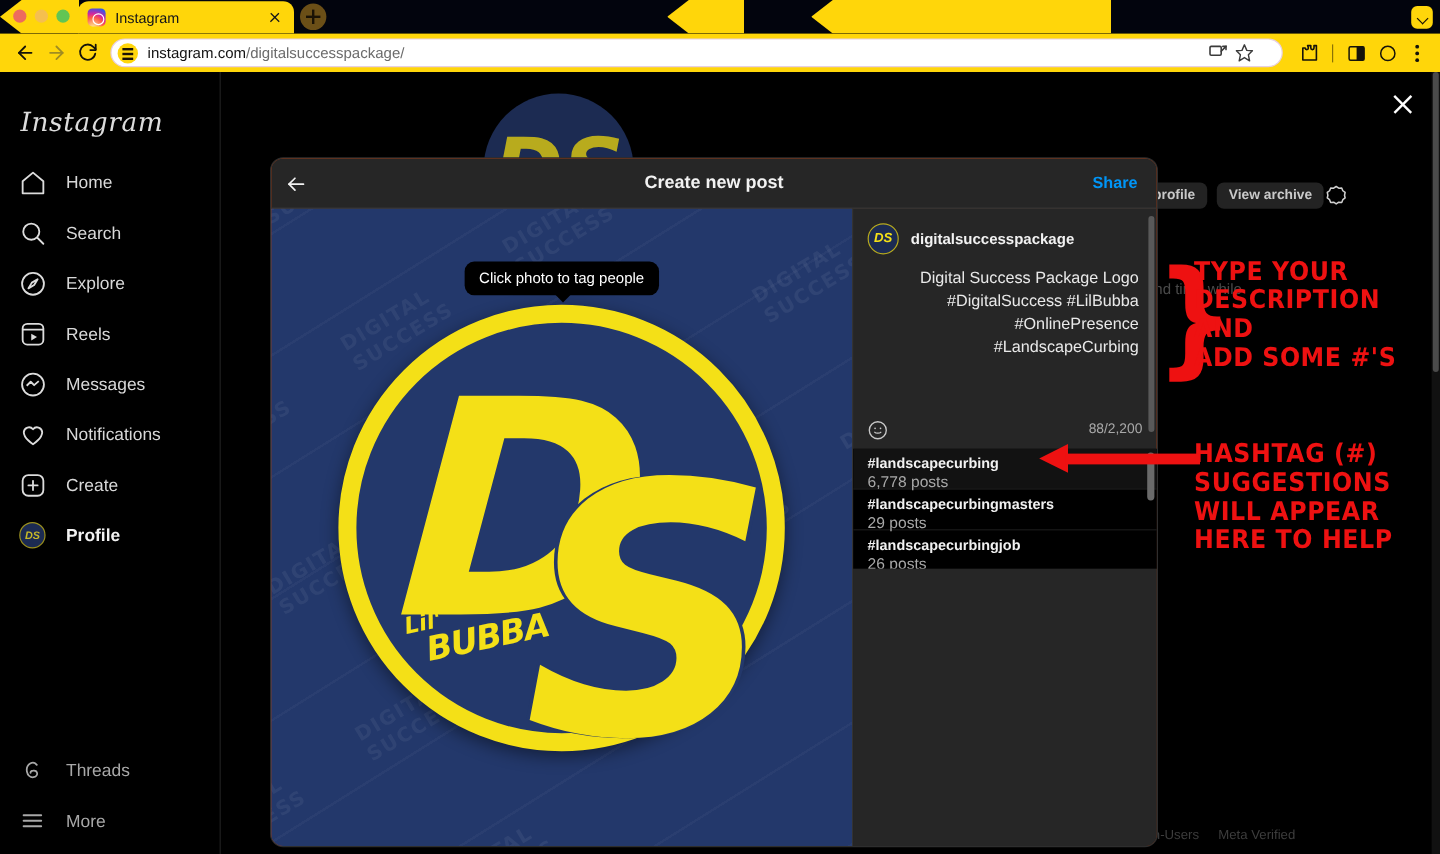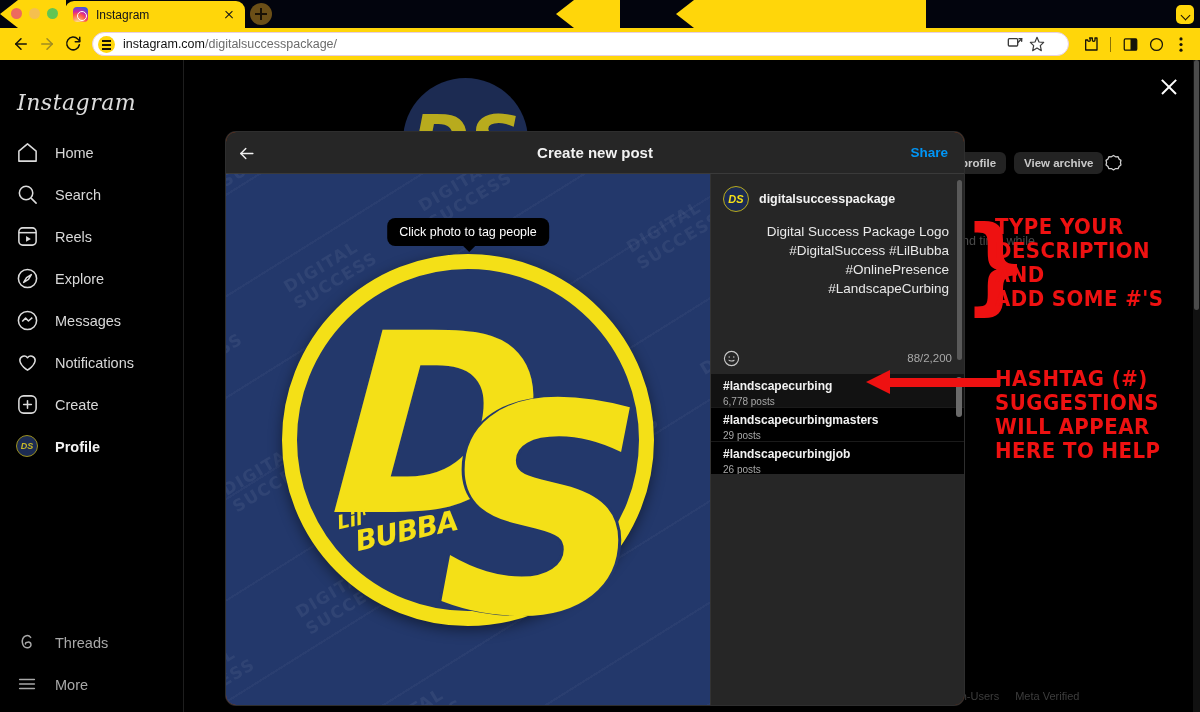--- a/index.html
+++ b/index.html
@@ -306,21 +306,21 @@
   .suggest {
     position: absolute; left: 0; top: 200px; width: 254px; height: 100px;
     background: #000; overflow: hidden;
   }
   .sugg-item {
     position: relative; height: 34px; padding: 4px 12px;
     border-bottom: 1px solid #1a1a1a; cursor: pointer;
   }
   .sugg-item.sel { background: #121212; }
   .sugg-tag { font-size: 12px; font-weight: bold; color: #f2f2f2; line-height: 16px; }
-  .sugg-count { font-size: 10px; color: #a8a8a8; line-height: 16px; }
+  .sugg-count { font-size: 13px; color: #a8a8a8; line-height: 16px; }
   .sugg-scroll {
     position: absolute; right: 3px; top: 3px; width: 6px; height: 40px;
     background: #6a6a6a; border-radius: 3px;
   }
   .cp-scroll {
     position: absolute; right: 2px; top: 6px; width: 5px; height: 180px;
     background: #595959; border-radius: 3px;
   }
   .cp-bottom {
     position: absolute; left: 0; right: 0; top: 300px; bottom: 0; background: #262626;
@@ -463,36 +463,36 @@
                 <circle cx="10.5" cy="10.5" r="7"></circle>
                 <line x1="16" y1="16" x2="21" y2="21"></line>
               </svg>
           </span>
           <span>Search</span>
         </div>
 
         <div class="nav-item">
           <span class="ni-ic">
             <svg width="23" height="23" viewBox="0 0 24 24" fill="none" stroke="#dcdcdc" stroke-width="1.6" stroke-linejoin="round">
+                <circle cx="12" cy="12" r="9.5"></circle>
+                <polygon points="16 8 13 13 8 16 11 11"></polygon>
+              </svg>
+          </span>
+          <span>Explore</span>
+        </div>
+
+        <div class="nav-item">
+          <span class="ni-ic">
+            <svg width="23" height="23" viewBox="0 0 24 24" fill="none" stroke="#dcdcdc" stroke-width="1.6" stroke-linejoin="round">
                 <rect x="3" y="3" width="18" height="18" rx="4"></rect>
                 <line x1="3" y1="8" x2="21" y2="8"></line>
                 <polygon points="10.5 11.5 15.5 14.5 10.5 17.5" fill="#dcdcdc" stroke="none"></polygon>
               </svg>
           </span>
           <span>Reels</span>
-        </div>
-
-        <div class="nav-item">
-          <span class="ni-ic">
-            <svg width="23" height="23" viewBox="0 0 24 24" fill="none" stroke="#dcdcdc" stroke-width="1.6" stroke-linejoin="round">
-                <circle cx="12" cy="12" r="9.5"></circle>
-                <polygon points="16 8 13 13 8 16 11 11"></polygon>
-              </svg>
-          </span>
-          <span>Explore</span>
         </div>
 
         <div class="nav-item">
           <span class="ni-ic">
             <svg width="23" height="23" viewBox="0 0 24 24" fill="none" stroke="#dcdcdc" stroke-width="1.6" stroke-linejoin="round">
                 <circle cx="12" cy="12" r="9.5"></circle>
                 <polyline points="6.5 13 10 9.5 13 12.5 17 9"></polyline>
               </svg>
           </span>
           <span>Messages</span>

